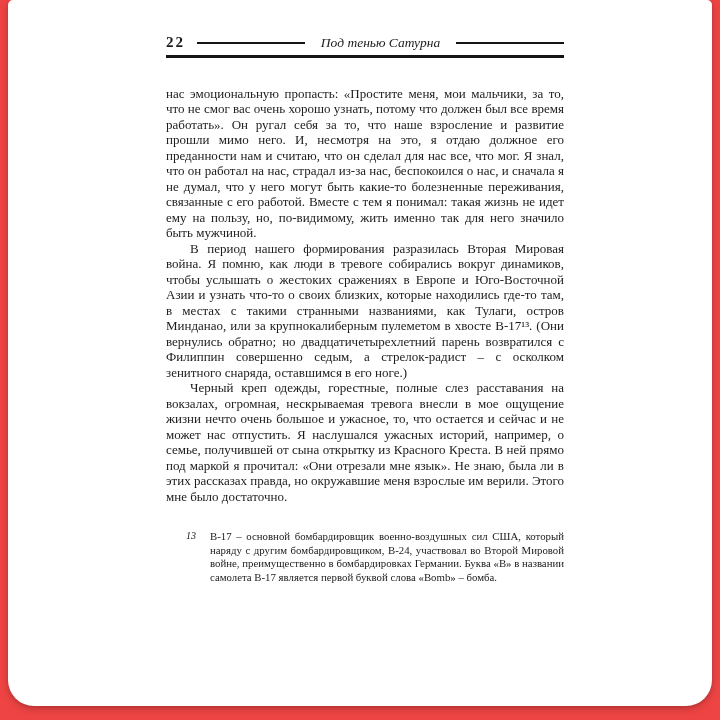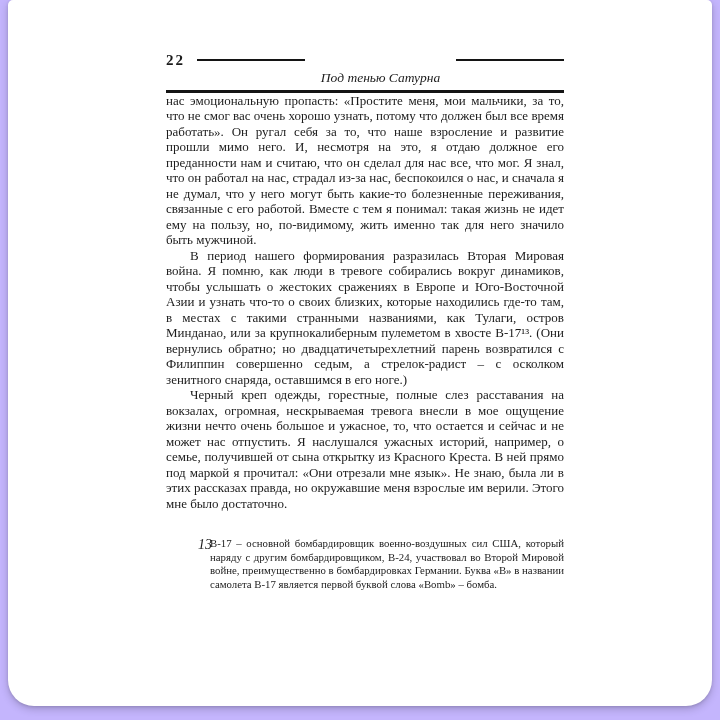--- a/index.html
+++ b/index.html
@@ -6,21 +6,21 @@
   html, body { width: 720px; height: 720px; }
   body {
     font-family: "Liberation Serif", "DejaVu Serif", serif;
     background: #ededec;
     overflow: hidden;
   }
   .canvas {
     position: relative;
     width: 720px;
     height: 720px;
-    background: #c4b5fd;
+    background: #ef4444;
   }
   .page {
     position: absolute;
     left: 8px; right: 8px; top: 0; bottom: 14px;
     background: #ffffff;
     border-radius: 5px 5px 26px 26px;
     box-shadow: 0 3px 9px rgba(0,0,0,0.20), 0 1px 3px rgba(0,0,0,0.12);
     padding: 34px 148px 0 158px;
     color: #1b1b1b;
   }
@@ -38,52 +38,51 @@
   .h-rule {
     flex: 1;
     height: 2px;
     background: #141414;
   }
   .running-title {
     font-style: italic;
     font-size: 13.5px;
     padding: 0 16px;
     white-space: nowrap;
-    margin-top: 36px;
   }
   .header-bar {
     height: 2.5px;
     background: #141414;
     margin-top: 4px;
   }
   
   .body-text {
-    margin-top: 0;
+    margin-top: 28px;
     font-size: 13px;
     line-height: 15.5px;
     text-align: justify;
   }
   .body-text p { text-indent: 24px; }
   .body-text p.noindent { text-indent: 0; }
   
   .footnote-block {
     margin-top: 26px;
     font-size: 10.8px;
     line-height: 13.5px;
     text-align: justify;
   }
   .footnote {
     position: relative;
     padding-left: 44px;
   }
   .footnote sup {
     position: absolute;
-    left: 32px;
+    left: 20px;
     top: 1px;
-    font-size: 14px;
+    font-size: 10px;
     line-height: 1;
     font-style: italic;
   }
 </style>
 </head>
 <body>
 
 <div class="canvas">
   <div class="page">
 

